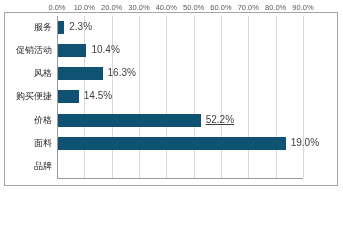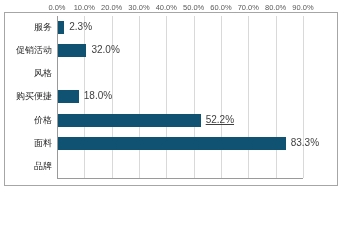--- a/index.html
+++ b/index.html
@@ -147,33 +147,37 @@
       <div class="gridline" style="left: 164px;"></div>
       <div class="gridline" style="left: 191.333px;"></div>
       <div class="gridline" style="left: 218.667px;"></div>
       <div class="gridline" style="left: 246px;"></div>
       <div class="row" style="top: 0px; height: 23.1429px;">
         <div class="bar" style="width: 6.28667px; background: rgb(15, 82, 113);"></div>
         <div class="bar-value" style="left: 12.2867px;">2.3%</div>
       </div>
       <div class="row" style="top: 23.1429px; height: 23.1429px;">
         <div class="bar" style="width: 28.4267px; background: rgb(15, 82, 113);"></div>
-        <div class="bar-value" style="left: 34.4267px;">32.0%</div>
+        <div class="bar-value" style="left: 34.4267px;">10.4%</div>
+      </div>
+      <div class="row" style="top: 46.2857px; height: 23.1429px;">
+        <div class="bar" style="width: 44.5533px; background: rgb(15, 82, 113);"></div>
+        <div class="bar-value" style="left: 50.5533px;">16.3%</div>
       </div>
       <div class="row" style="top: 69.4286px; height: 23.1429px;">
         <div class="bar" style="width: 20.7733px; background: rgb(15, 82, 113);"></div>
-        <div class="bar-value" style="left: 26.7733px;">18.0%</div>
+        <div class="bar-value" style="left: 26.7733px;">14.5%</div>
       </div>
       <div class="row" style="top: 92.5714px; height: 23.1429px;">
         <div class="bar" style="width: 142.68px; background: rgb(15, 82, 113);"></div>
         <div class="bar-value" style="left: 148.68px; text-decoration: underline;">52.2%</div>
       </div>
       <div class="row" style="top: 115.714px; height: 23.1429px;">
         <div class="bar" style="width: 227.687px; background: rgb(15, 82, 113);"></div>
-        <div class="bar-value" style="left: 233.687px;">83.3%</div>
+        <div class="bar-value" style="left: 233.687px;">19.0%</div>
       </div>
     </div>
 
   <div class="axis-line-h"></div>
 
 <div class="cat-label" style="top: 16px; line-height: 23.1429px;">服务</div>
     <div class="cat-label" style="top: 39.1429px; line-height: 23.1429px;">促销活动</div>
     <div class="cat-label" style="top: 62.2857px; line-height: 23.1429px;">风格</div>
     <div class="cat-label" style="top: 85.4286px; line-height: 23.1429px;">购买便捷</div>
     <div class="cat-label" style="top: 108.571px; line-height: 23.1429px;">价格</div>

